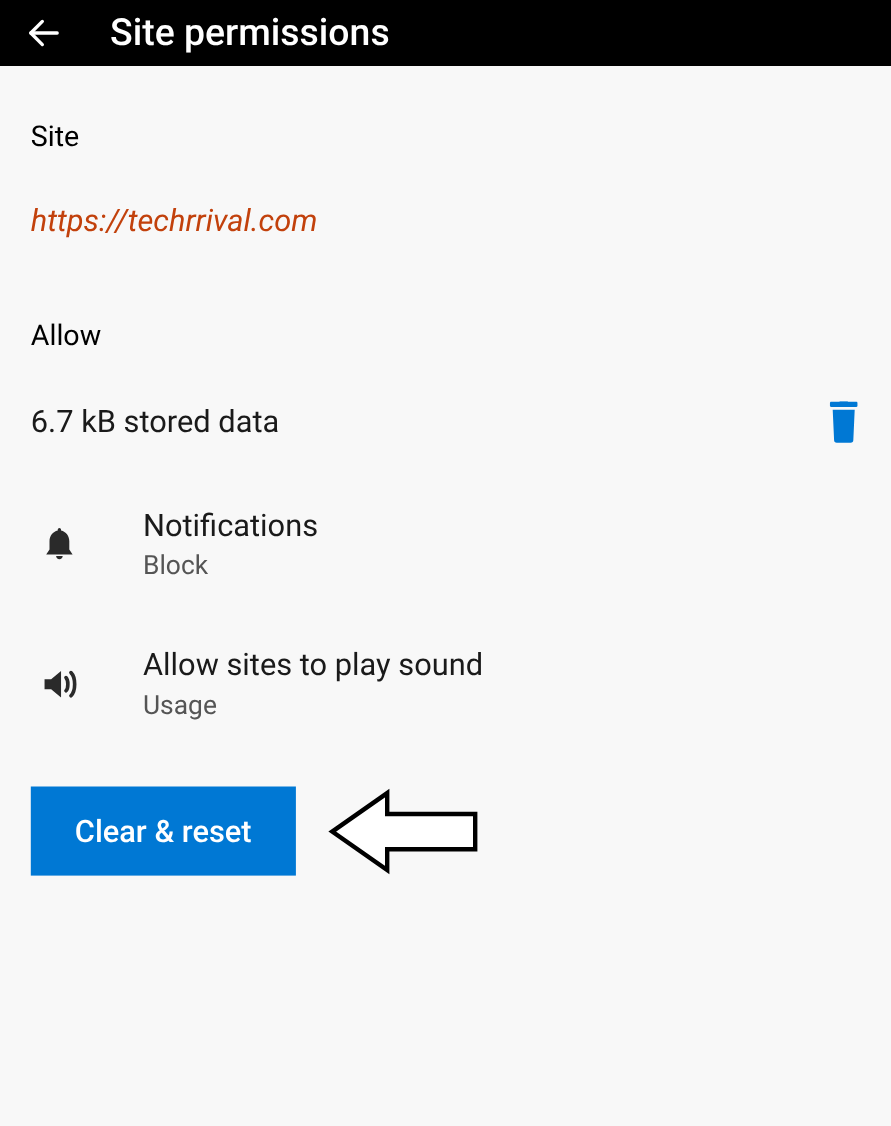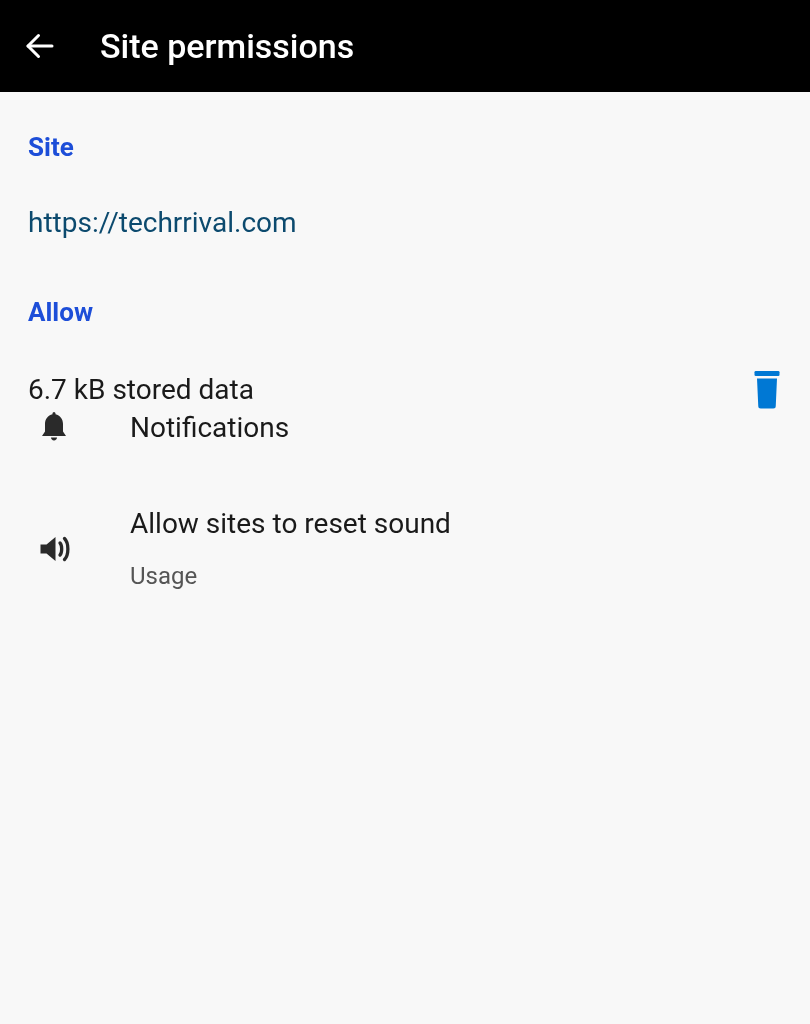--- a/index.html
+++ b/index.html
@@ -12,21 +12,21 @@
       background: #f8f8f8;
       width: 810px;
       height: 1024px;
       overflow: hidden;
     }
     .header {
       background: #000;
       color: #fff;
       display: flex;
       align-items: center;
-      padding: 26px 20px;
+      padding: 10px 20px;
       gap: 40px;
     }
     .back-icon {
       width: 40px;
       height: 40px;
       display: flex;
       align-items: center;
       justify-content: center;
       cursor: pointer;
     }
@@ -35,35 +35,37 @@
       height: 36px;
     }
     .header-title {
       font-size: 34px;
       font-weight: 500;
     }
     .content {
       padding: 30px 28px;
     }
     .section-label {
-      color: #1d4ed8;
+      color: #000000;
       font-size: 26px;
-      font-weight: 700;
+      font-weight: 400;
       margin-bottom: 44px;
-      margin-top: 10px;
+      margin-top: 20px;
     }
     .site-url {
       font-size: 28px;
-      color: #0c4a6e;
-      margin-bottom: 58px;
+      color: #c2410c;
+      margin-bottom: 74px;
+      font-style: italic;
     }
     .usage-row {
       display: flex;
       align-items: center;
       justify-content: space-between;
+      margin-bottom: 60px;
     }
     .usage-text {
       font-size: 28px;
       color: #1a1a1a;
     }
     .trash-icon {
       width: 30px;
       height: 36px;
       cursor: pointer;
     }
@@ -81,21 +83,21 @@
       align-items: center;
       justify-content: center;
     }
     .permission-icon svg {
       width: 36px;
       height: 36px;
     }
     .permission-text {
       display: flex;
       flex-direction: column;
-      gap: 22px;
+      gap: 6px;
     }
     .permission-title {
       font-size: 28px;
       color: #1a1a1a;
     }
     .permission-value {
       font-size: 24px;
       color: #555;
     }
     .button-row {
@@ -152,31 +154,40 @@
 
   <div class="permission-row">
     <div class="permission-icon">
       <svg viewBox="0 0 24 24" fill="#2a2a2a">
         <path d="M12 2 C12.5 2 13 2.5 13 3 L13 3.5 C16 4.2 18 6.8 18 10 L18 15 L20 18 L4 18 L6 15 L6 10 C6 6.8 8 4.2 11 3.5 L11 3 C11 2.5 11.5 2 12 2 Z"></path>
         <path d="M10 19 L14 19 C14 20.1 13.1 21 12 21 C10.9 21 10 20.1 10 19 Z"></path>
       </svg>
     </div>
     <div class="permission-text">
       <div class="permission-title">Notifications</div>
+      <div class="permission-value">Block</div>
     </div>
   </div>
 
   <div class="permission-row">
     <div class="permission-icon">
       <svg viewBox="0 0 24 24" fill="#2a2a2a">
         <path d="M3 9 L3 15 L7 15 L13 20 L13 4 L7 9 Z"></path>
         <path d="M16 8 C17.5 9.5 17.5 14.5 16 16" stroke="#2a2a2a" stroke-width="2.2" fill="none" stroke-linecap="round"></path>
         <path d="M19 5 C22 8 22 16 19 19" stroke="#2a2a2a" stroke-width="2.2" fill="none" stroke-linecap="round"></path>
       </svg>
     </div>
     <div class="permission-text">
-      <div class="permission-title">Allow sites to reset sound</div>
+      <div class="permission-title">Allow sites to play sound</div>
       <div class="permission-value">Usage</div>
     </div>
   </div>
 
+  <div class="button-row">
+    <button class="clear-button">Clear &amp; reset</button>
+    <div class="arrow-annotation">
+      <svg viewBox="0 0 140 80" fill="#fff" stroke="#000" stroke-width="4" stroke-linejoin="miter">
+        <path d="M 5 40 L 55 5 L 55 24 L 135 24 L 135 56 L 55 56 L 55 75 Z"></path>
+      </svg>
+    </div>
+  </div>
 
 </div>
 
 </body></html>

